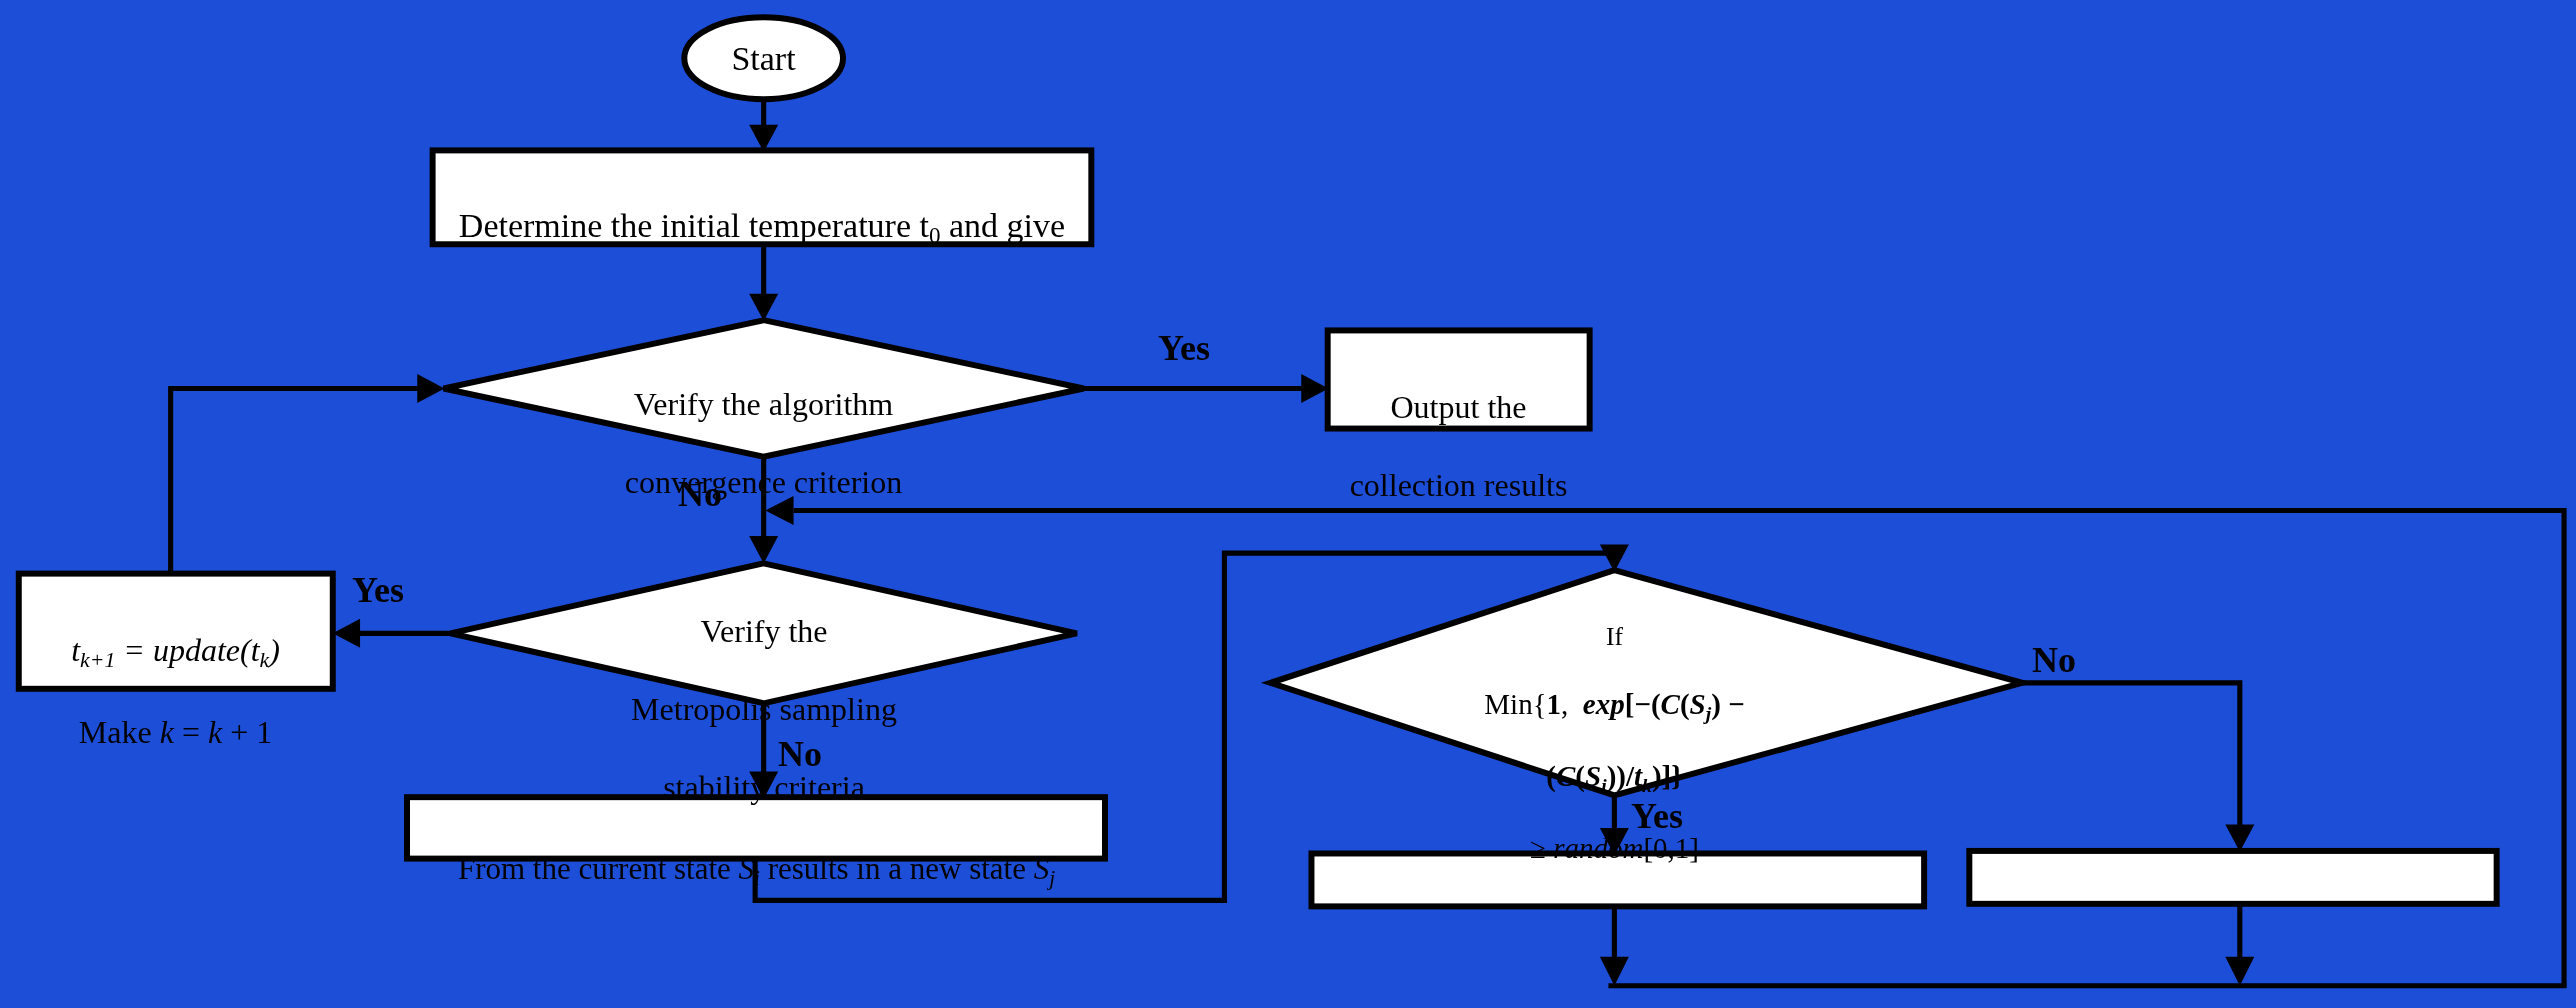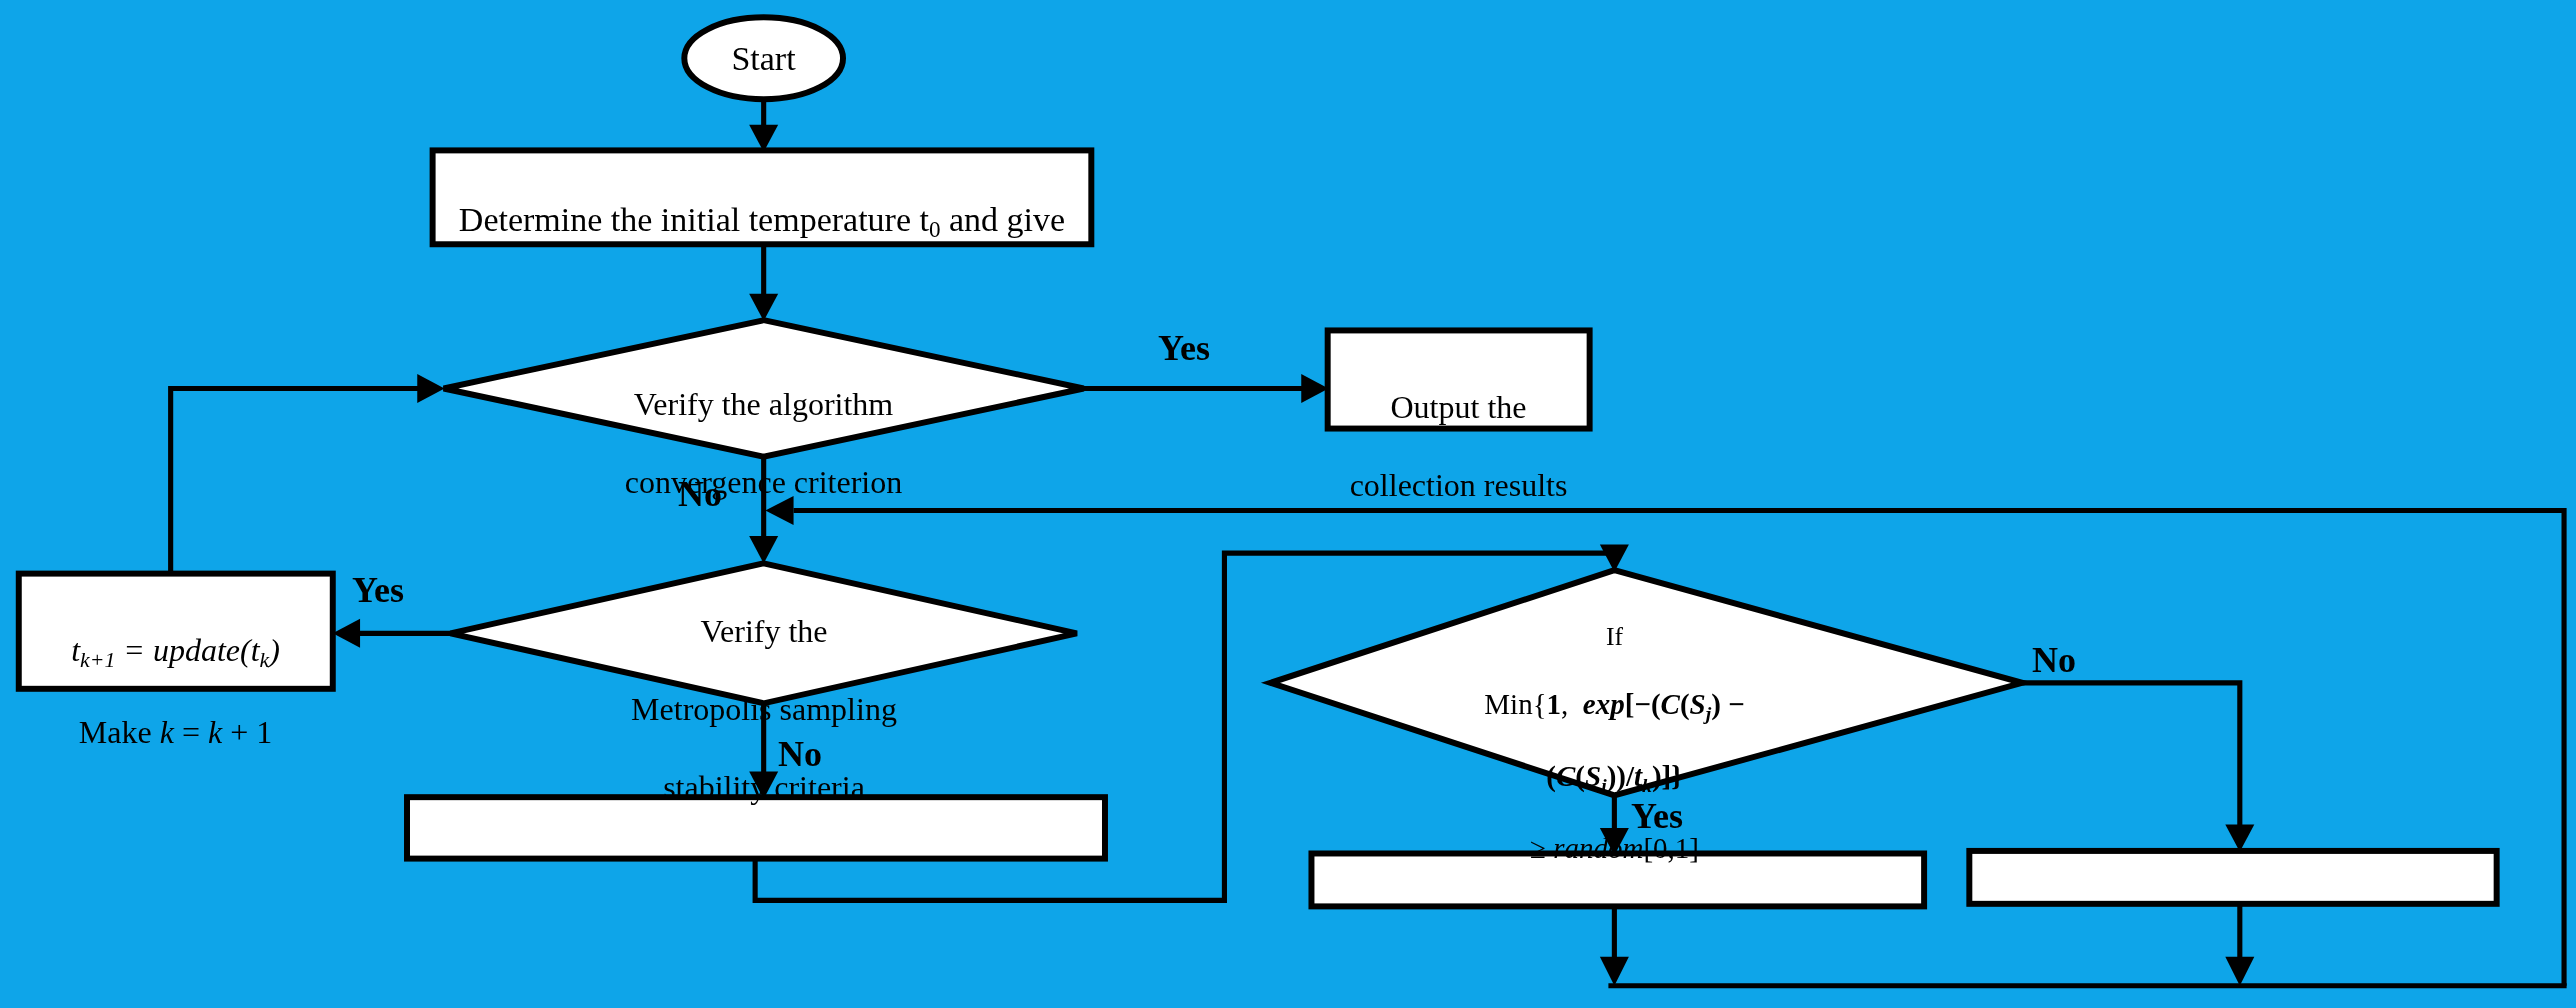--- a/index.html
+++ b/index.html
@@ -11,21 +11,21 @@
   body {
     width: 2576px;
     height: 1009px;
     overflow: hidden;
     font-family: "Liberation Serif", "DejaVu Serif", serif;
   }
   #flowchart-root {
     position: relative;
     width: 2576px;
     height: 1009px;
-    background: #0ea5e9;
+    background: #1d4ed8;
   }
   svg#flow-svg {
     position: absolute;
     top: 0;
     left: 0;
     width: 2576px;
     height: 1009px;
     display: block;
   }
   .node-shape {
@@ -140,21 +140,21 @@
 
     <path class="conn" d="M 2625 1059 L 2625 1133"></path>
     <polygon class="arrowhead" points="2625,1155 2608,1121 2642,1121"></polygon>
 
     <path class="conn" d="M 1885 1155 L 3008 1155"></path>
 
   </svg>
 
   <div class="node-label lbl-start" style="left:678px; top:38px; width:171px;">Start</div>
 
-  <div class="node-label lbl-proc" style="left:441px; top:158px; width:642px;">
+  <div class="node-label lbl-proc" style="left:441px; top:164px; width:642px;">
     <span>Determine the initial temperature t<sub>0</sub> and give</span><br>
   </div>
 
   <div class="node-label lbl-dec" style="left:1336px; top:349px; width:245px;">
     <span>Output the</span><br>
     <span>collection results</span>
   </div>
 
   <div class="node-label lbl-dec" style="left:550px; top:346px; width:427px;">
     <span>Verify the algorithm</span><br>
@@ -165,20 +165,23 @@
     <span>Verify the</span><br>
     <span>Metropolis sampling</span><br>
     <span>stability criteria</span>
   </div>
 
   <div class="node-label lbl-math" style="left:27px; top:592px; width:297px; font-size:32px;">
     <span><span class="mathvar">t</span><sub class="mathvar">k+1</sub> = <span class="mathvar">update</span>(<span class="mathvar">t</span><sub class="mathvar">k</sub>)</span><br>
     <span style="font-style:normal;margin-top:25px;">Make <span class="mathvar">k</span> = <span class="mathvar">k</span> + 1</span>
   </div>
 
+  <div class="node-label" style="left:416px; top:812px; width:681px; font-size:31px;">
+    <span>From the current state <span class="mathvar">S</span><sub class="mathvar">i</sub> results in a new state <span class="mathvar">S</span><sub class="mathvar">j</sub></span>
+  </div>
 
   <div class="node-label lbl-formula" style="left:1427px; top:584px; width:375px; line-height:1.18;">
     <span style="font-size:25.6px;">If</span><br>
     <span>Min{<span class="bd">1</span>,&nbsp; <span class="bd it">exp</span><span class="bd">[</span><span class="bd">−</span><span class="bd">(</span><span class="bd it">C</span><span class="bd">(</span><span class="bd it">S</span><sub class="bd it">j</sub><span class="bd">)</span> <span class="bd">−</span></span><br>
     <span><span class="bd">(</span><span class="bd it">C</span><span class="bd">(</span><span class="bd it">S</span><sub class="bd it">i</sub><span class="bd">)</span><span class="bd">)/</span><span class="bd it">t</span><sub class="bd it">k</sub><span class="bd">)]}</span></span><br>
     <span>≥ <span class="mathvar">random</span>[0,1]</span>
   </div>
 
 
 

